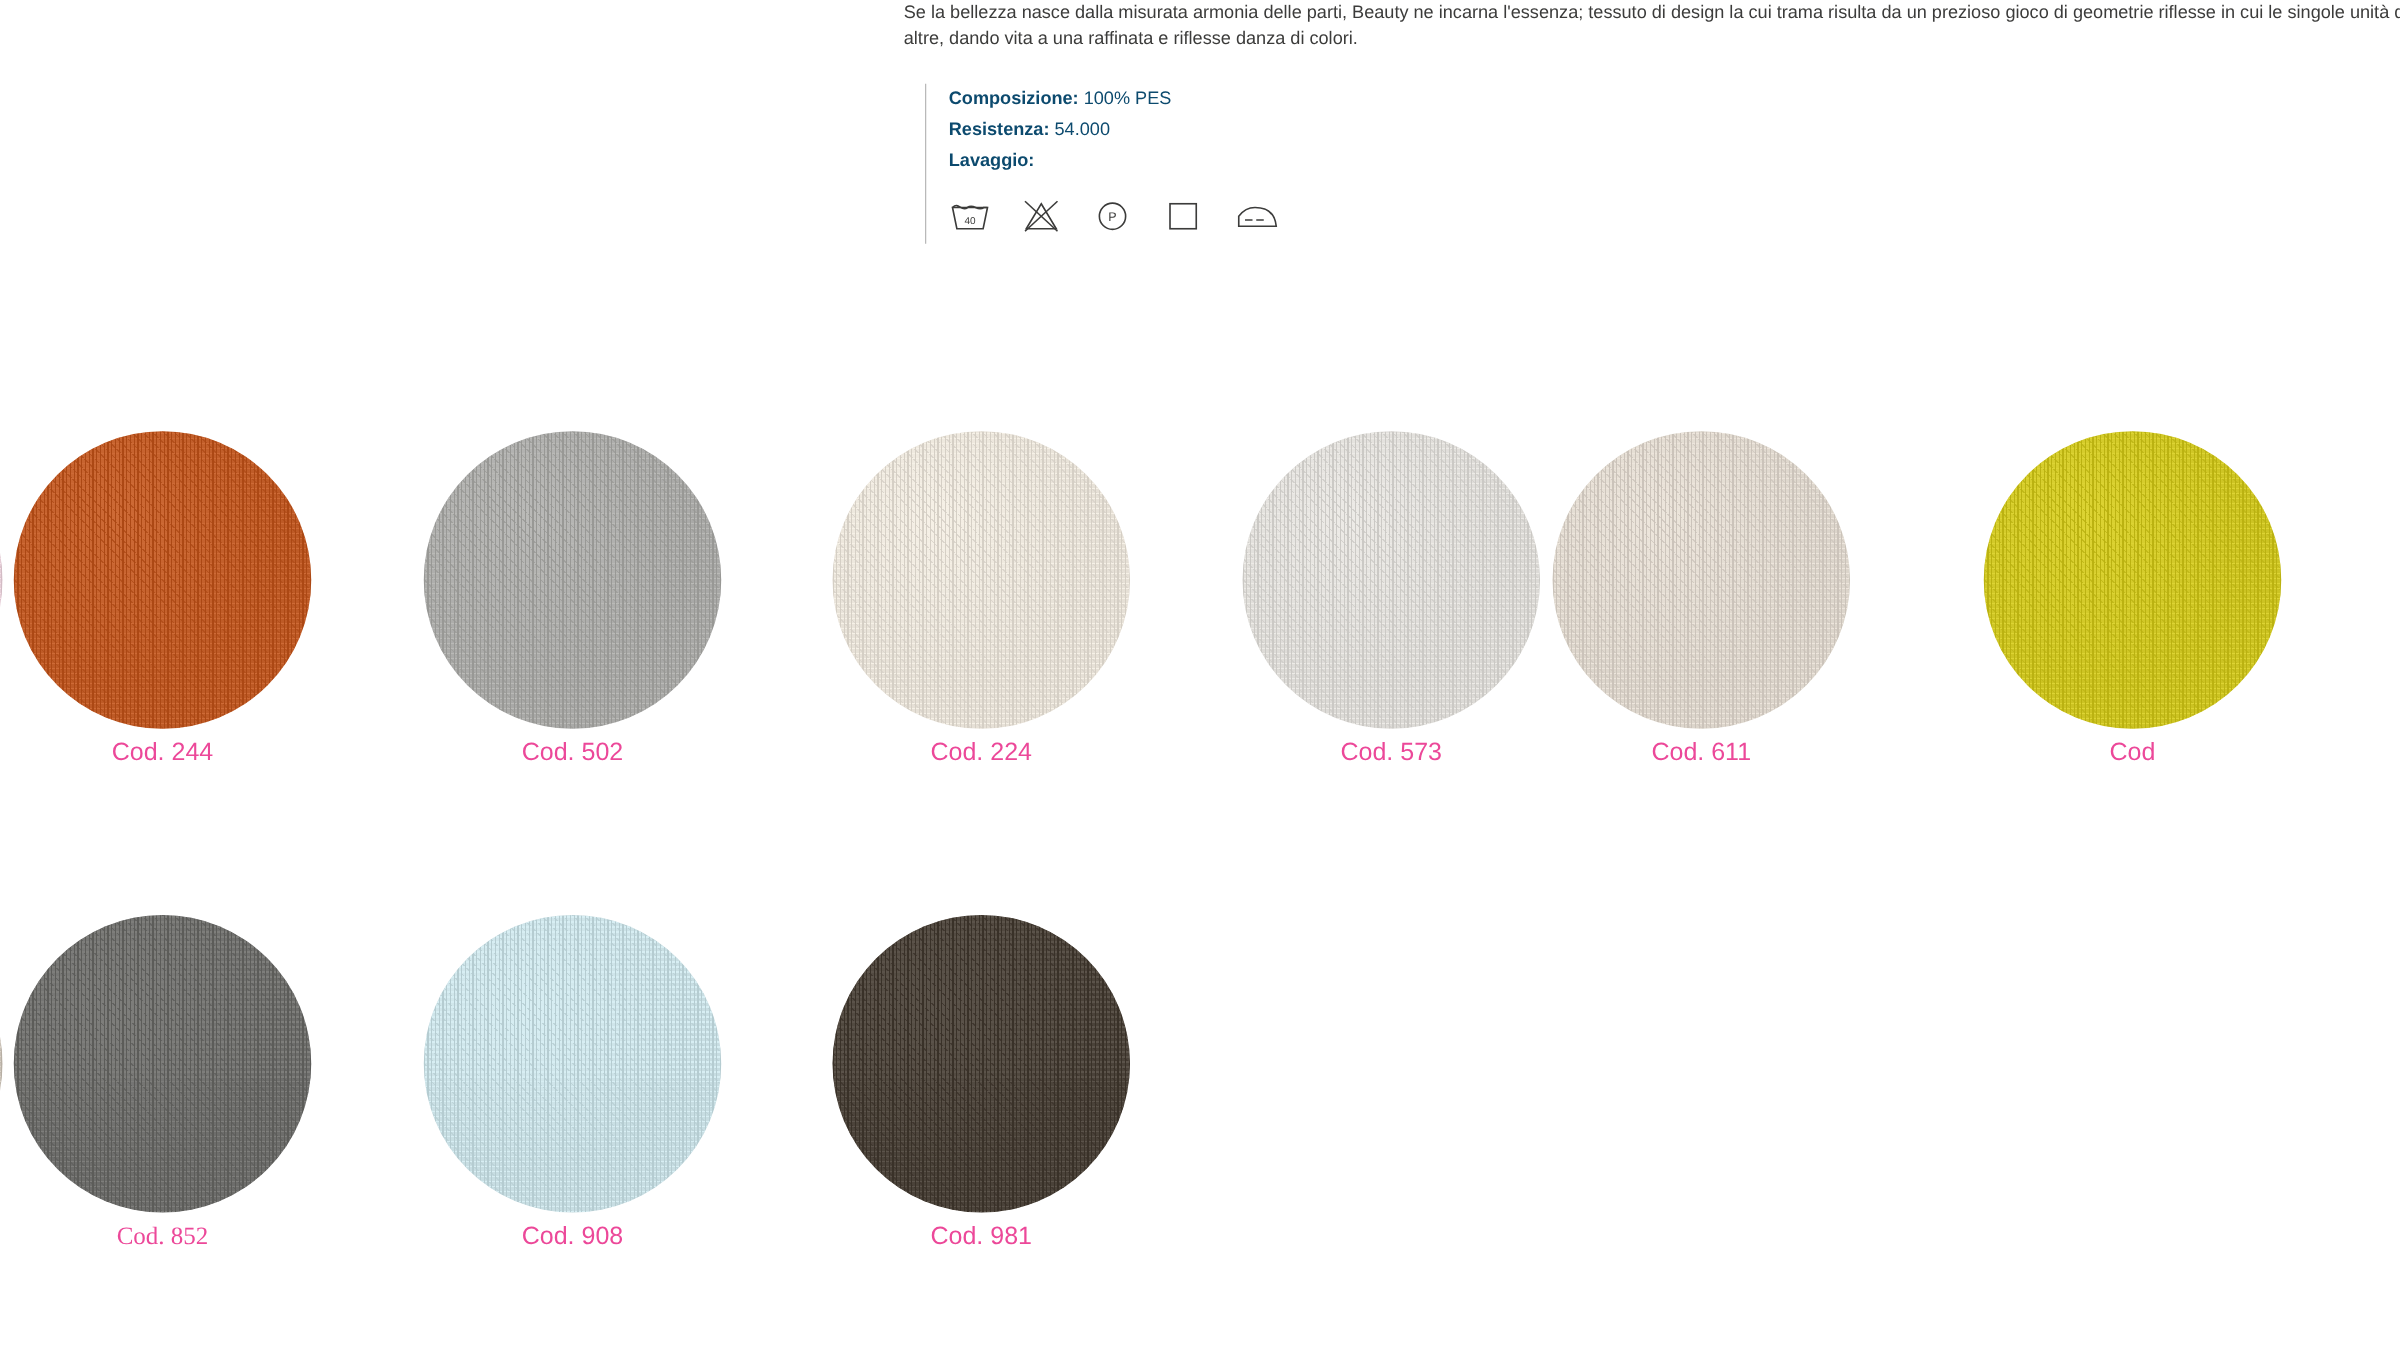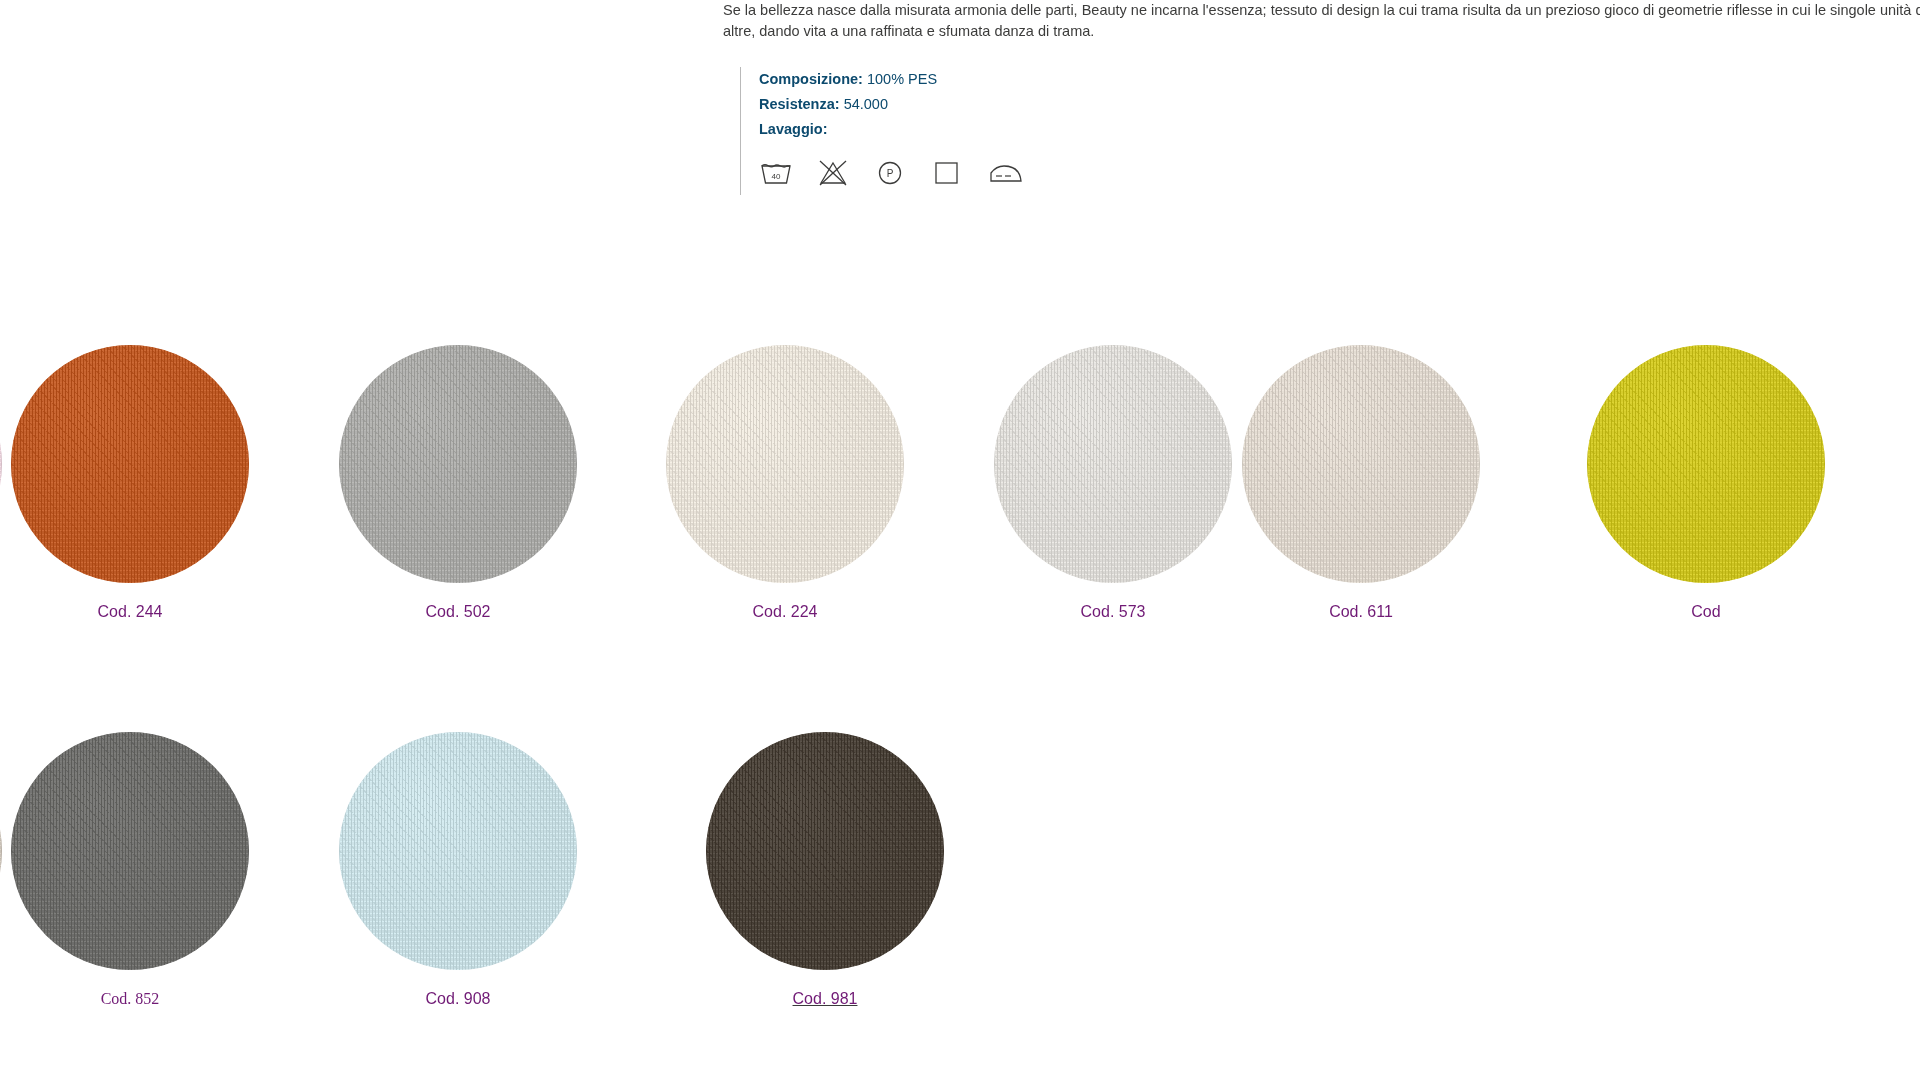--- a/index.html
+++ b/index.html
@@ -95,32 +95,32 @@
     margin: 0 auto;
     position: relative;
     overflow: hidden;
   }
   .swatch-disc .tex {
     position: absolute;
     inset: 0;
     border-radius: 50%;
   }
   .swatch-label {
-    margin-top: 20px;
-    font-size: 16px;
-    color: #701a75;
+    margin-top: 8px;
+    font-size: 20px;
+    color: #ec4899;
     white-space: nowrap;
   }
 </style>
 </head>
 <body>
 
 <div class="description">
   <span class="line">Se la bellezza nasce dalla misurata armonia delle parti, Beauty ne incarna l'essenza; tessuto di design la cui trama risulta da un prezioso gioco di geometrie riflesse in cui le singole unità dell'int</span>
-  <span class="line">altre, dando vita a una raffinata e sfumata danza di trama.</span>
+  <span class="line">altre, dando vita a una raffinata e riflesse danza di colori.</span>
 </div>
 
 <div class="specs">
   <div class="spec-row">
     <span class="spec-label">Composizione:</span>
     <span class="spec-value">100% PES</span>
   </div>
   <div class="spec-row">
     <span class="spec-label">Resistenza:</span>
     <span class="spec-value">54.000</span>
@@ -228,20 +228,20 @@
           <div class="tex" style="background-image: repeating-linear-gradient(90deg, rgb(83, 83, 81) 0px, rgb(83, 83, 81) 1px, transparent 1px, transparent 3px), repeating-linear-gradient(0deg, rgb(135, 135, 133) 0px, rgb(135, 135, 133) 1px, transparent 1px, transparent 4px), repeating-linear-gradient(45deg, rgb(95, 95, 93) 0px, rgb(95, 95, 93) 1px, transparent 1px, transparent 6px), radial-gradient(circle at 35% 30%, rgb(135, 135, 133) 0%, transparent 60%); opacity: 0.65;"></div>
         </div>
         <div class="swatch-label">Cod. 852</div>
       </div>
       <div class="swatch-cell" style="left: 415px;">
         <div class="swatch-disc" style="background: rgb(199, 221, 226);">
           <div class="tex" style="background-image: repeating-linear-gradient(90deg, rgb(173, 195, 200) 0px, rgb(173, 195, 200) 1px, transparent 1px, transparent 3px), repeating-linear-gradient(0deg, rgb(225, 247, 252) 0px, rgb(225, 247, 252) 1px, transparent 1px, transparent 4px), repeating-linear-gradient(45deg, rgb(185, 207, 212) 0px, rgb(185, 207, 212) 1px, transparent 1px, transparent 6px), radial-gradient(circle at 35% 30%, rgb(225, 247, 252) 0%, transparent 60%); opacity: 0.65;"></div>
         </div>
         <div class="swatch-label">Cod. 908</div>
       </div>
-      <div class="swatch-cell" style="left: 782px; text-decoration: underline;">
+      <div class="swatch-cell" style="left: 742px;">
         <div class="swatch-disc" style="background: rgb(74, 66, 57);">
           <div class="tex" style="background-image: repeating-linear-gradient(90deg, rgb(48, 40, 31) 0px, rgb(48, 40, 31) 1px, transparent 1px, transparent 3px), repeating-linear-gradient(0deg, rgb(100, 92, 83) 0px, rgb(100, 92, 83) 1px, transparent 1px, transparent 4px), repeating-linear-gradient(45deg, rgb(60, 52, 43) 0px, rgb(60, 52, 43) 1px, transparent 1px, transparent 6px), radial-gradient(circle at 35% 30%, rgb(100, 92, 83) 0%, transparent 60%); opacity: 0.65;"></div>
         </div>
         <div class="swatch-label">Cod. 981</div>
       </div>
     </div>
 </div>
 
 </body></html>

